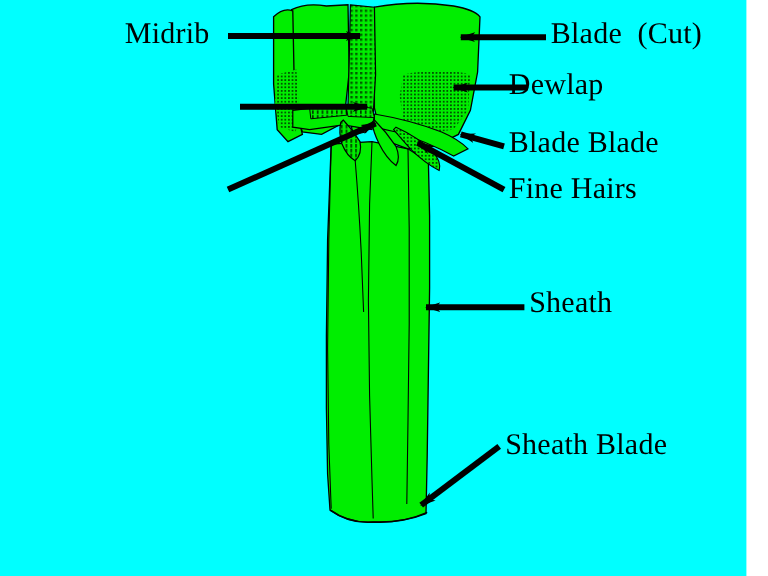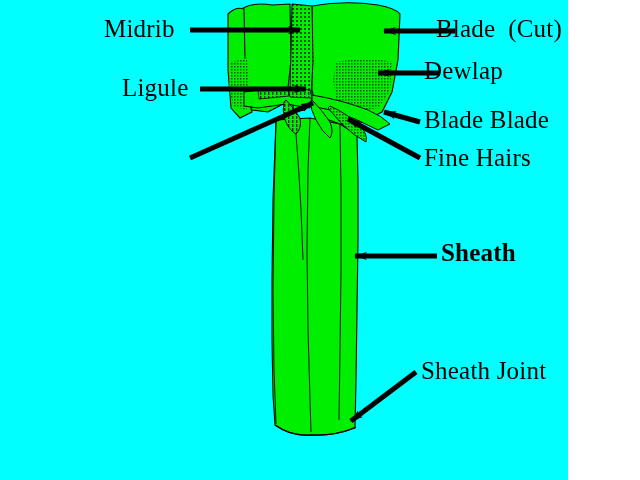--- a/index.html
+++ b/index.html
@@ -3,21 +3,21 @@
 <meta charset="utf-8">
 <title>Grass Leaf Anatomy Diagram</title>
 <style>
   html, body {
     margin: 0;
     padding: 0;
     background: #ffffff;
   }
   #stage {
     position: relative;
-    width: 568px;
+    width: 622px;
     height: 480px;
     background: #00ffff;
     overflow: hidden;
     font-family: "Liberation Serif", "DejaVu Serif", serif;
   }
   #figure-svg {
     position: absolute;
     left: 0;
     top: 0;
     width: 640px;
@@ -116,28 +116,27 @@
       <line x1="420" y1="122" x2="384" y2="112" marker-end="url(#ah)"></line>
       <line x1="190" y1="158" x2="313" y2="103" marker-end="url(#ah)"></line>
       <line x1="420" y1="158" x2="348" y2="119" marker-end="url(#ah)"></line>
       <line x1="437" y1="256" x2="355" y2="256" marker-end="url(#ah)"></line>
       <line x1="416" y1="372" x2="351" y2="421" marker-end="url(#ah)"></line>
     </g>
   </svg>
 
   <div class="label" style="left:104px; top:16px;">Midrib</div>
 
-  <div class="label" style="left:436px; top:16px;">Blade  (Cut)</div>
+  <div class="label" style="left:459px; top:16px;">Blade  (Cut)</div>
 
   <div class="label" style="left:424px; top:58px;">Dewlap</div>
 
-  <div class="label" style="left:122px; top:75px;">Ligule</div>
 
   <div class="label" style="left:424px; top:107px;">Blade Blade</div>
 
 
   <div class="label" style="left:424px; top:145px;text-align:right;">Fine Hairs</div>
 
-  <div class="label" style="left:441px; top:240px;font-weight:bold;">Sheath</div>
+  <div class="label" style="left:441px; top:240px;">Sheath</div>
 
-  <div class="label" style="left:421px; top:358px;">Sheath Joint</div>
+  <div class="label" style="left:421px; top:358px;">Sheath Blade</div>
 
 </div>
 
 </body></html>

